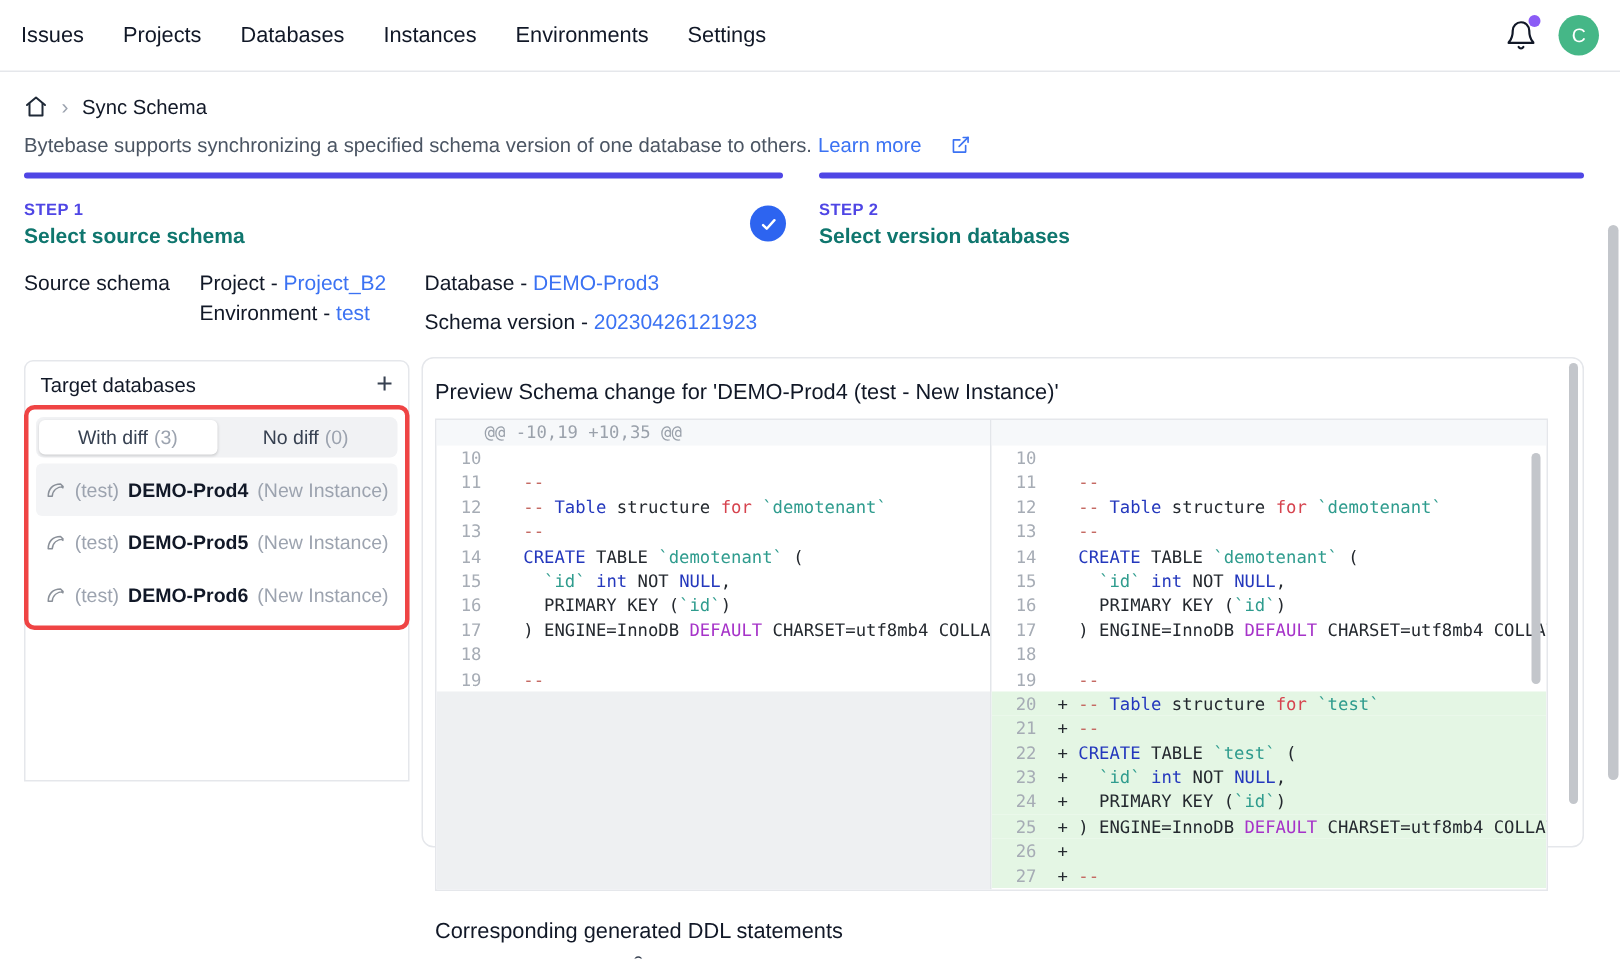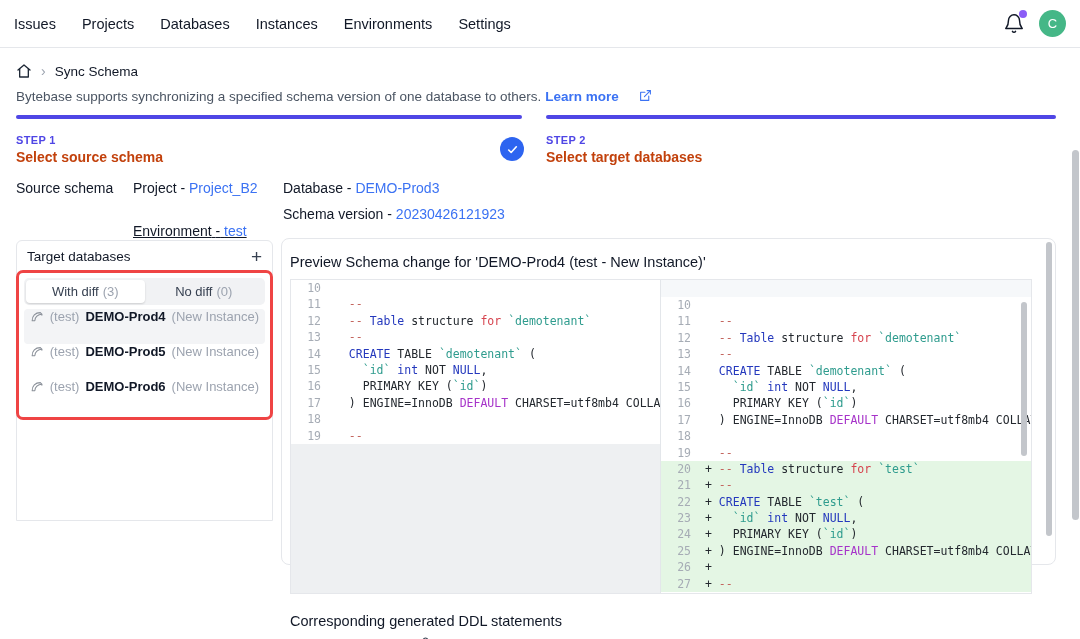--- a/index.html
+++ b/index.html
@@ -15,55 +15,55 @@
   .nav-right { margin-left:auto; display:flex; align-items:center; gap:14px; }
   .bell-wrap { position:relative; width:22px; height:22px; cursor:pointer; }
   .notif-dot { position:absolute; right:-2px; top:-3px; width:8px; height:8px; border-radius:50%; background:var(--dot-purple); }
   .avatar { width:27px; height:27px; border-radius:50%; background:var(--avatar-green); color:#fff;
     display:flex; align-items:center; justify-content:center; font-size:13px; font-weight:500; cursor:pointer; }
 
   
   .breadcrumb { position:absolute; left:16px; top:63px; display:flex; align-items:center; gap:9px; font-size:13.5px; color:#111827; }
   .crumb-sep { color:#9ca3af; font-size:14px; }
   .intro { position:absolute; left:16px; top:89px; font-size:13.5px; color:#4b5563; display:flex; align-items:center; gap:4px; }
-  .intro a { color:var(--link); text-decoration:none; display:inline-flex; gap:20px; cursor:pointer;font-weight:bold; }
+  .intro a { color:var(--link); text-decoration:none; display:inline-flex; align-items:center; gap:20px; cursor:pointer; }
 
   
   .bar { position:absolute; top:115px; height:4px; border-radius:2px; background:var(--accent); }
   .bar1 { left:16px; width:506px; }
   .bar2 { left:546px; width:510px; }
   .step { position:absolute; top:134px; }
   .step.s1 { left:16px; } .step.s2 { left:546px; }
   .step .eyebrow { font-size:11px; font-weight:700; letter-spacing:.03em; color:var(--accent); }
-  .step .title { margin-top:3px; font-size:14px; font-weight:600; color:#c2410c; }
+  .step .title { margin-top:3px; font-size:14px; font-weight:600; color:#0f766e; }
   .check-circle { position:absolute; left:500px; top:137px; width:24px; height:24px; border-radius:50%;
     background:var(--check-blue); display:flex; align-items:center; justify-content:center; }
 
   
   .src-label { position:absolute; left:16px; top:180px; font-size:14px; font-weight:500; color:#111827; }
   .field { position:absolute; font-size:14px; color:#111827; white-space:nowrap; }
   .field a { color:var(--link); text-decoration:none; cursor:pointer; }
   .f1 { left:133px; top:180px; } .f2 { left:283px; top:180px; }
-  .f3 { left:133px; top:223px;text-decoration:underline; } .f4 { left:283px; top:206px; }
+  .f3 { left:133px; top:200px; } .f4 { left:283px; top:206px; }
 
   
   .target-panel { position:absolute; left:16px; top:240px; width:257px; height:281px;
     border:1px solid #e5e7eb; border-radius:6px 6px 0 0; background:#fff; }
   .tp-head { height:30px; display:flex; align-items:center; justify-content:space-between; padding:0 10px; }
   .tp-title { font-size:13.5px; font-weight:500; color:#111827; }
   .plus-btn { border:none; background:none; font-size:19px; line-height:1; color:#374151; cursor:pointer; }
   .red-box { position:absolute; left:-1px; right:-1px; top:29px; height:150px;
     border:3px solid var(--selection-red); border-radius:7px; padding:5px; background:#fff; }
   .tabs { display:flex; background:#f1f2f4; border-radius:5px; padding:2px; height:27px; }
   .tab { flex:1; display:flex; align-items:center; justify-content:center; gap:4px;
     font-size:13px; font-weight:500; color:#374151; border:none; background:none; border-radius:4px; cursor:pointer; }
   .tab .cnt { color:#9ca3af; font-weight:400; }
   .tab.active { background:#fff; box-shadow:0 1px 2px rgba(0,0,0,.15); }
   .db-list { margin-top:4px; }
-  .db-row { display:flex; gap:6px; height:35px; padding:0 6px; border-radius:4px;
+  .db-row { display:flex; align-items:center; gap:6px; height:35px; padding:0 6px; border-radius:4px;
     font-size:13px; cursor:pointer; white-space:nowrap; overflow:hidden; }
   .db-row.selected { background:#f3f4f6; }
   .db-env, .db-suffix { color:#9ca3af; }
   .db-name { color:#111827; font-weight:600; }
 
   
   .card { position:absolute; left:281px; top:238px; width:775px; height:327px;
     border:1px solid #e5e7eb; border-radius:8px; background:#fff; }
   .card-title { position:absolute; left:8px; top:15px; font-size:14.5px; font-weight:500; color:#111827; }
   .ddl-row { position:absolute; left:8px; top:374px; display:flex; align-items:center; gap:8px;flex-direction:column; }
@@ -149,21 +149,21 @@
     <div class="eyebrow">STEP 1</div>
     <div class="title">Select source schema</div>
   </div>
   <div class="check-circle">
     <svg width="13" height="13" viewBox="0 0 24 24" fill="none" stroke="#fff" stroke-width="3" stroke-linecap="round" stroke-linejoin="round">
         <path d="m5 13 4.5 4.5L19 7"></path>
       </svg>
   </div>
   <div class="step s2">
     <div class="eyebrow">STEP 2</div>
-    <div class="title">Select target databases</div>
+    <div class="title">Select version databases</div>
   </div>
 
   <div class="src-label">Source schema</div>
   <div class="field f1">
     <span>Project</span> <span>-</span>
     <a>Project_B2</a>
   </div>
   <div class="field f2">
     <span>Database</span> <span>-</span>
     <a>DEMO-Prod3</a>
@@ -223,20 +223,23 @@
   </div>
         </div>
     </div>
   </div>
 
   <div class="card">
     <div class="card-title">Preview Schema change for 'DEMO-Prod4 (test - New Instance)'</div>
 
     <div class="diff">
       <div class="pane left">
+        <div class="dhead">
+            <pre>@@ -10,19 +10,35 @@</pre>
+          </div>
         <div class="rows">
             <div class="drow">
               <div class="gut">10</div>
               <pre class="code"><span class="tk-d">  </span></pre>
             </div>
             <div class="drow">
               <div class="gut">11</div>
               <pre class="code"><span class="tk-d">  </span><span class="tk-c">--</span></pre>
             </div>
             <div class="drow">

